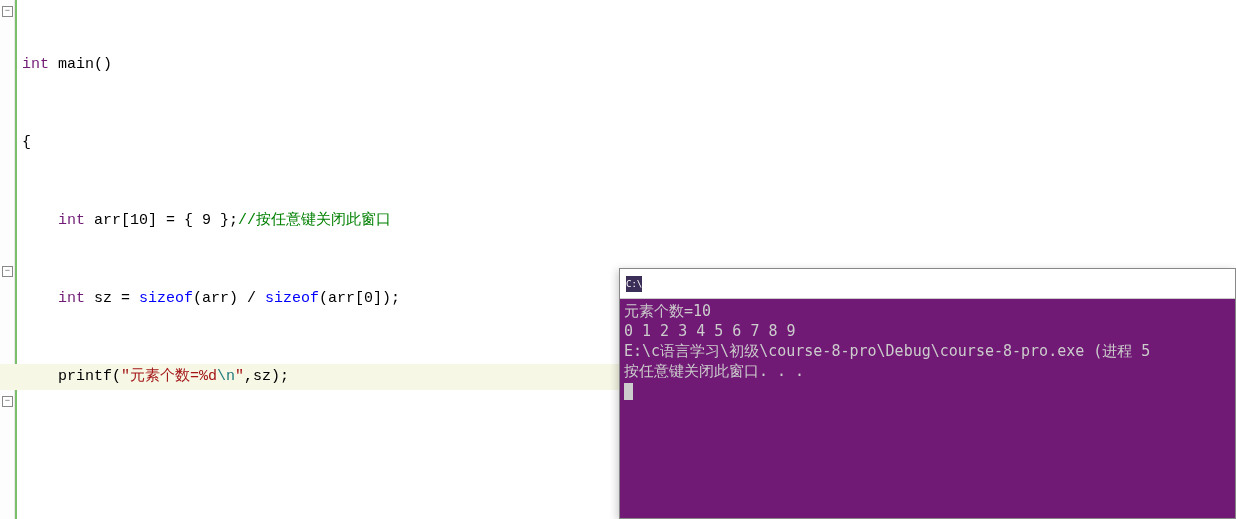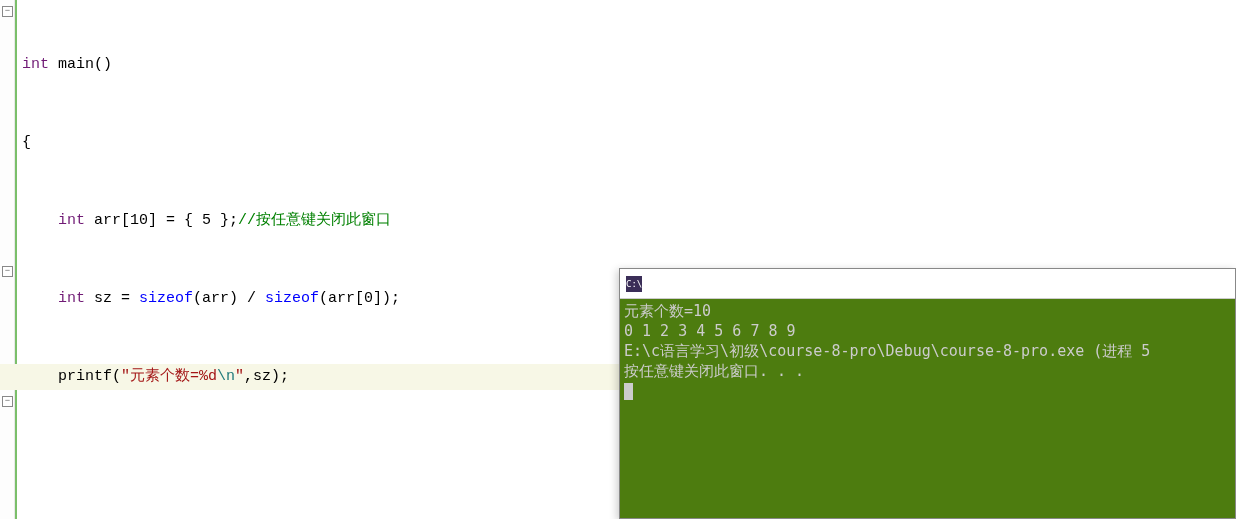--- a/index.html
+++ b/index.html
@@ -92,21 +92,21 @@
     height: 16px;
     background: #3b2e58;
     color: #fff;
     font-size: 9px;
     line-height: 16px;
     text-align: center;
     margin-right: 6px;
     font-family: Consolas, monospace;
   }
   .console-body {
-    background: #4d7c0f;
+    background: #701a75;
     color: #ccc;
     font-family: "NSimSun", "SimSun", Consolas, monospace;
     font-size: 15px;
     line-height: 20px;
     padding: 2px 4px;
     height: calc(100% - 30px);
     white-space: pre;
     overflow: hidden;
   }
   .cursor-block {
@@ -123,21 +123,21 @@
 <div class="editor">
   <div class="gutter">
     <div class="fold-icon" style="top:6px;">−</div>
     <div class="fold-icon" style="top:266px;">−</div>
     <div class="fold-icon" style="top:396px;">−</div>
   </div>
   <div class="vline"></div>
   <div class="code">
     <div class="line"><span class="kw">int</span><span> main()</span></div>
     <div class="line"><span>{</span></div>
-    <div class="line" style="position:relative;">    <span class="kw">int</span><span> arr[10] = { 5 };</span><span class="cmt">//按任意键关闭此窗口</span></div>
+    <div class="line" style="position:relative;">    <span class="kw">int</span><span> arr[10] = { 9 };</span><span class="cmt">//按任意键关闭此窗口</span></div>
     <div class="line">    <span class="kw">int</span><span> sz = </span><span class="sizeof">sizeof</span><span>(arr) / </span><span class="sizeof">sizeof</span><span>(arr[0]);</span></div>
     <div class="line" style="position:relative;"><span class="highlight-line">    <span>printf(</span><span class="str">"元素个数=%d</span><span class="esc">\n</span><span class="str">"</span><span>,sz);</span></span></div>
     
     
     
     
     
     
     
     

